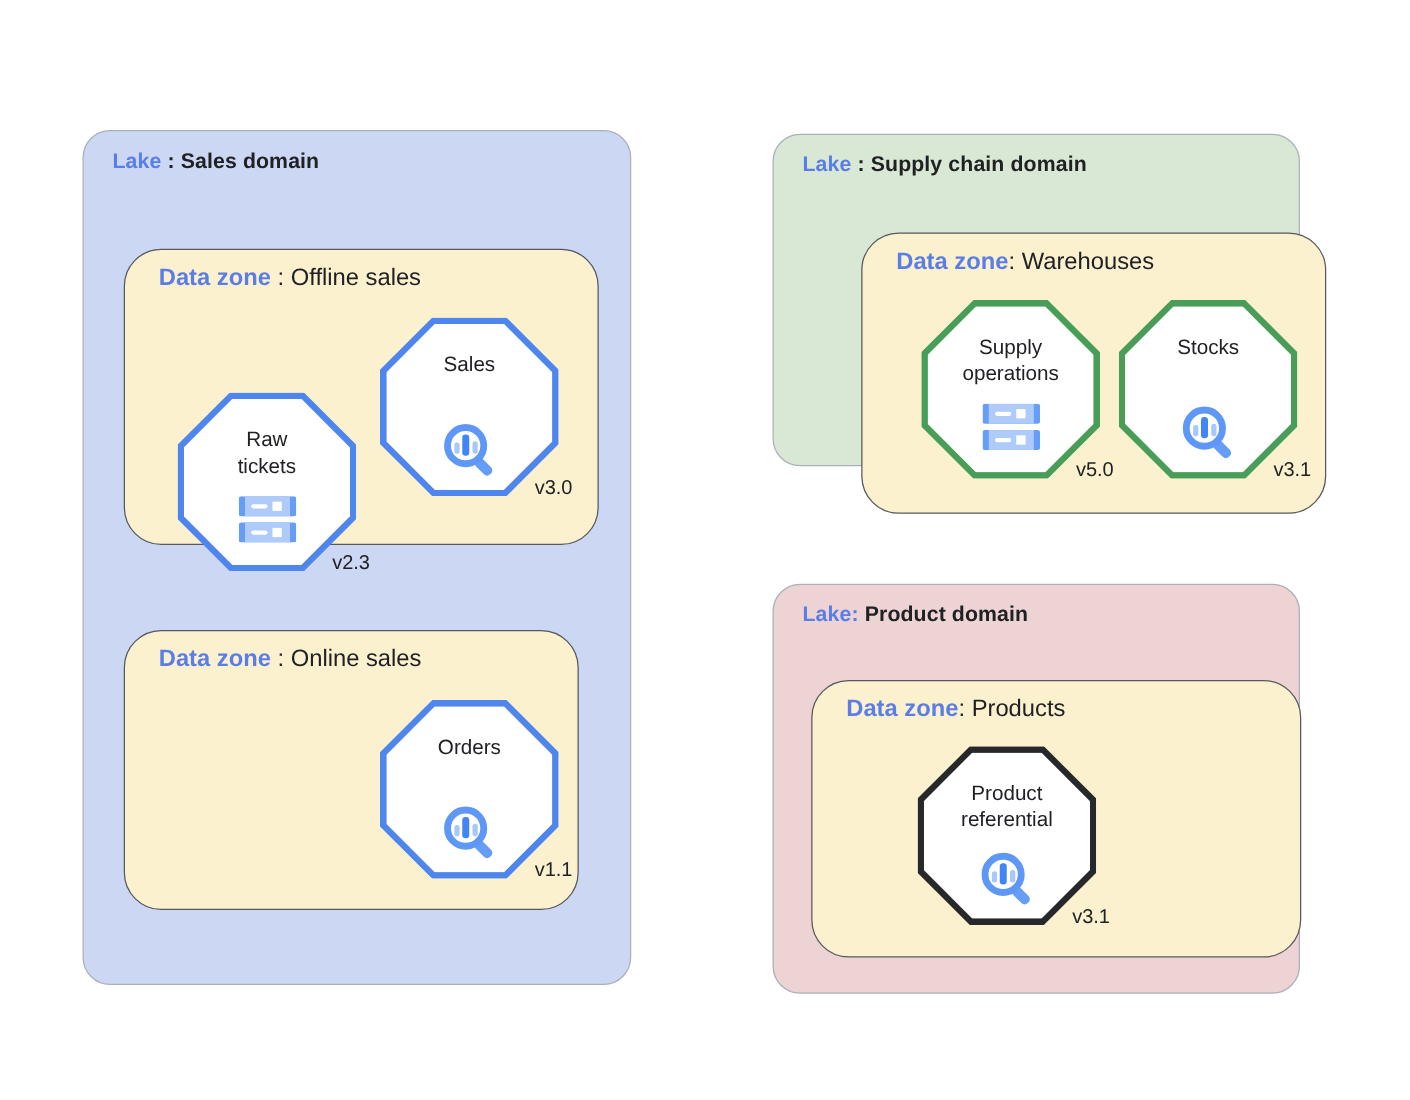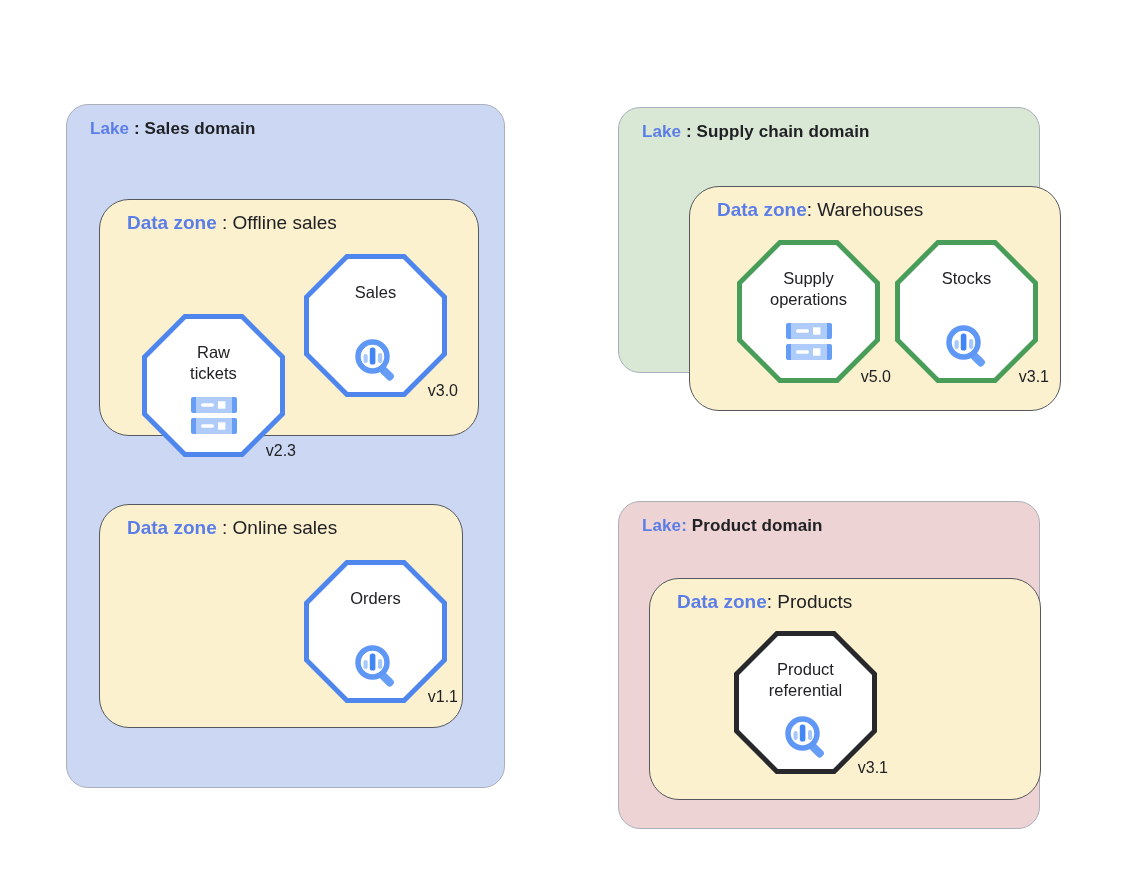--- a/index.html
+++ b/index.html
@@ -5,21 +5,21 @@
   html,body { margin:0; padding:0; }
   body {
     width:1128px; height:880px; position:relative; background:#ffffff;
     font-family:"Liberation Sans", sans-serif; color:#202124; overflow:hidden;
   }
   .lake {
     position:absolute; border-radius:22px; border:1px solid #aab0ba; box-sizing:border-box;
   }
   .lake-sales   { left:66px;  top:104px; width:439px; height:684px; background:#ccd8f3; }
   .lake-supply  { left:618px; top:107px; width:422px; height:266px; background:#d9e8d4; }
-  .lake-product { left:618px; top:467px; width:422px; height:328px; background:#edd3d3;margin-top:34px; }
+  .lake-product { left:618px; top:467px; width:422px; height:328px; background:#edd3d3; }
   .lake-title {
     position:absolute; top:14px; left:23px; font-size:17px; font-weight:bold;
     white-space:nowrap; letter-spacing:0.1px;
   }
   .accent { color:#5a7de8; }
   .sep { white-space:pre; }
   .zone {
     position:absolute; background:#fcf1ce; border:1.5px solid #55585e;
     border-radius:30px; box-sizing:border-box;
   }

